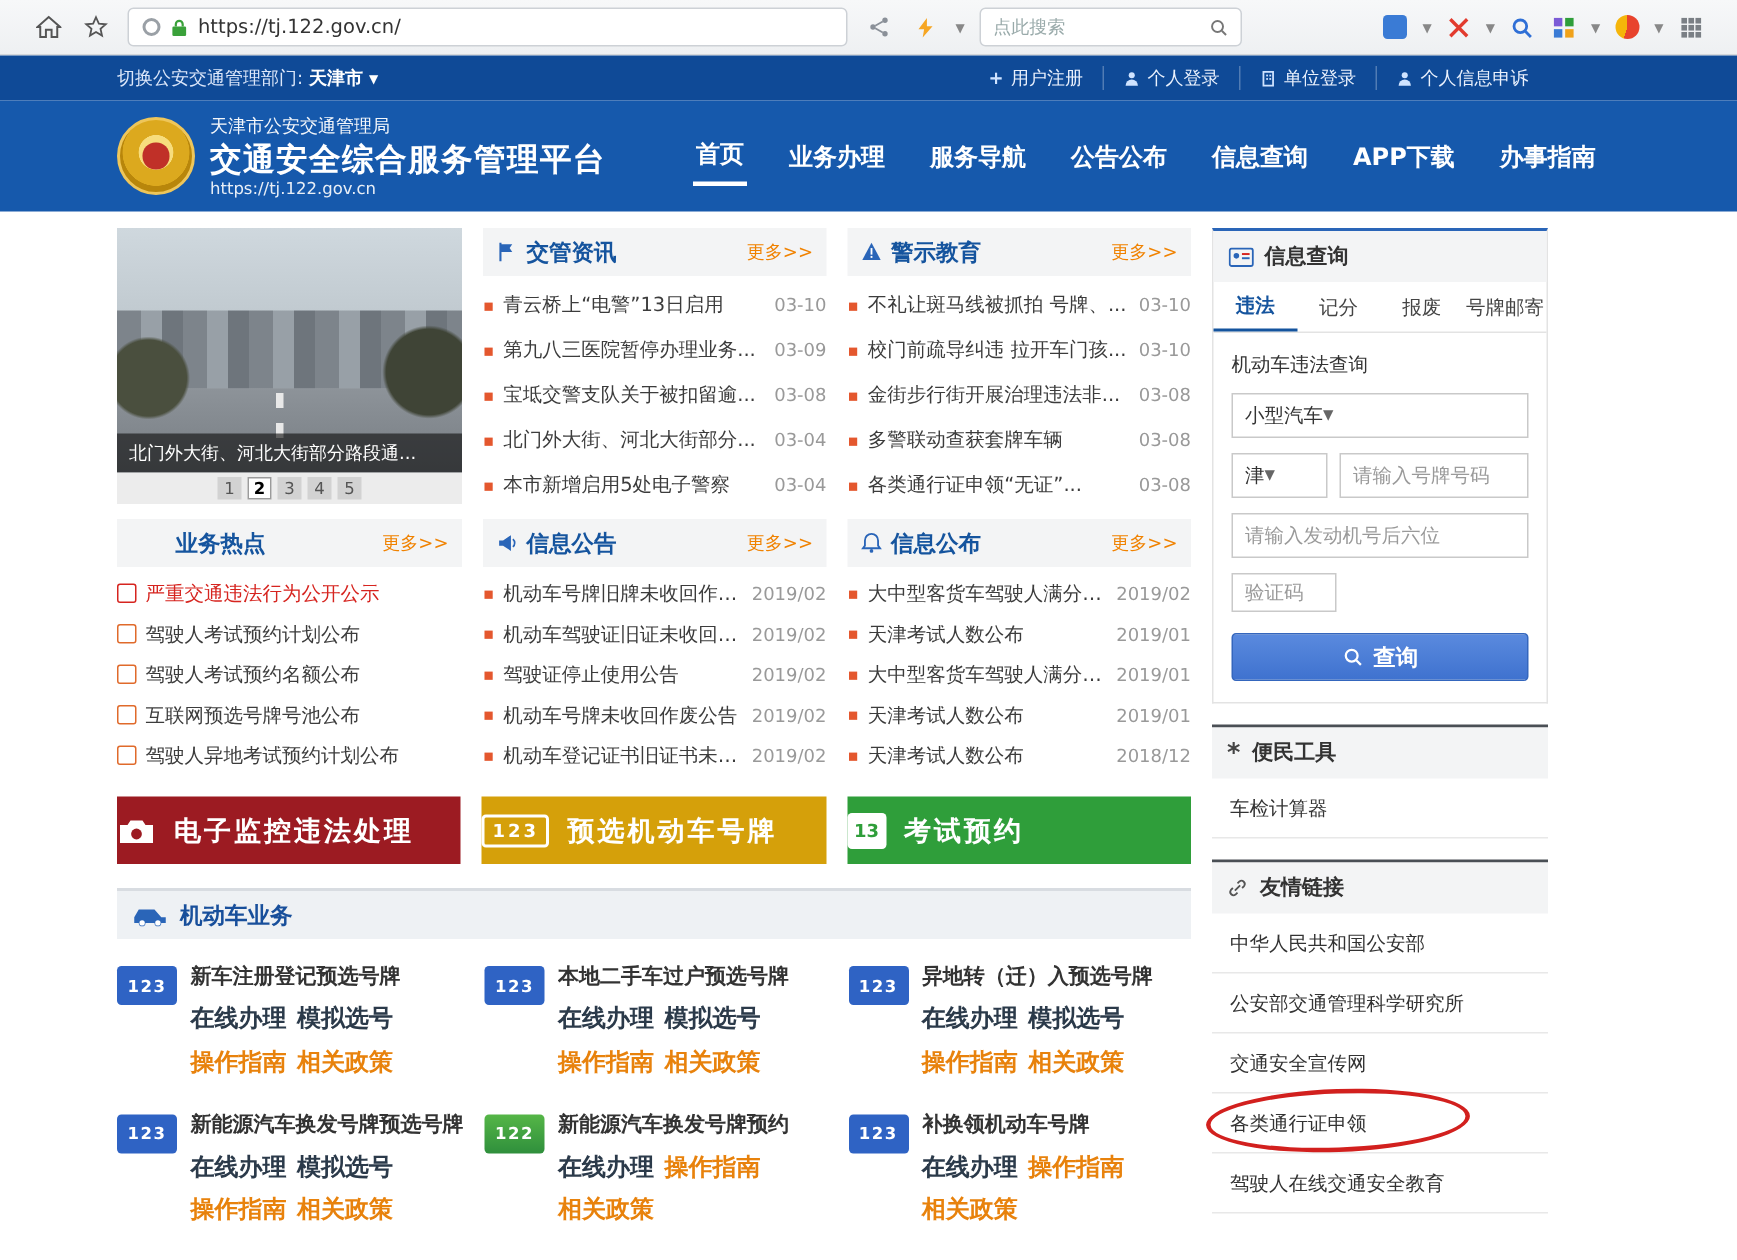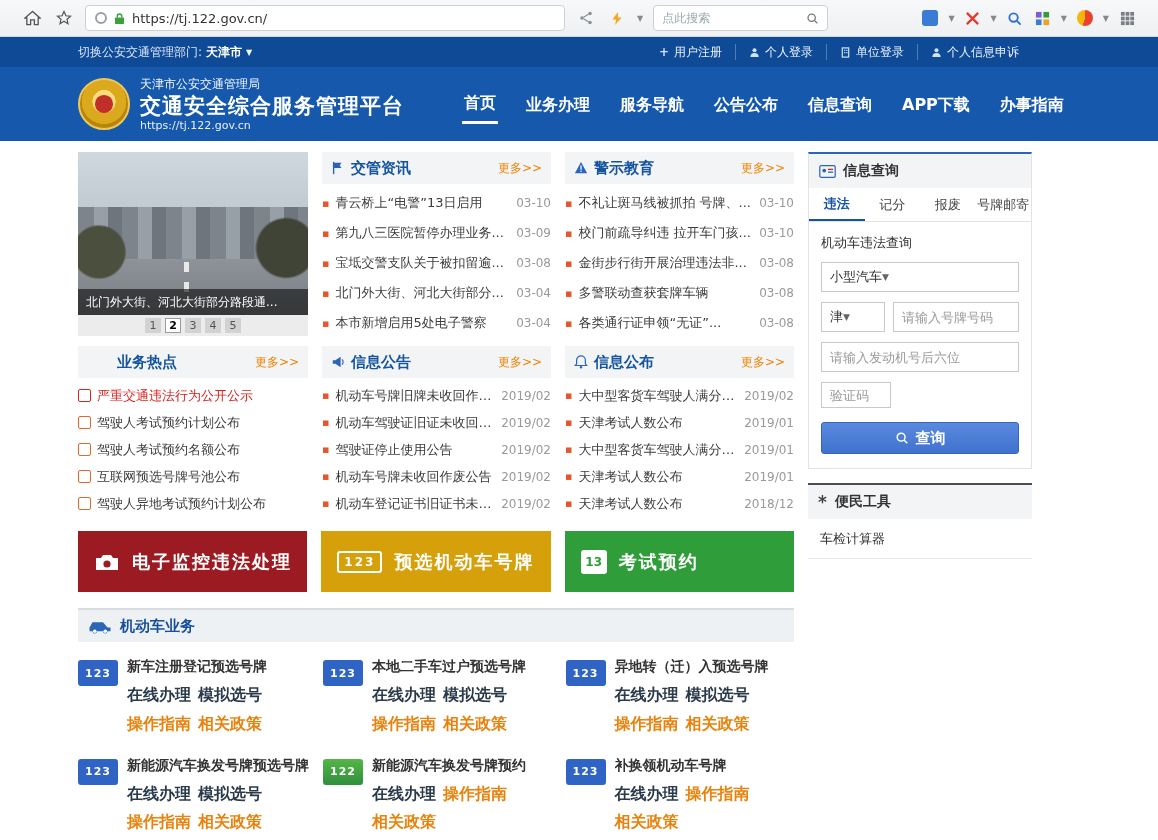--- a/index.html
+++ b/index.html
@@ -69,21 +69,21 @@
 .row2 .item{height:27px}
 .bullet{color:#e4572e;font-size:11px;flex:none}
 .itext{flex:1;white-space:nowrap;overflow:hidden;text-overflow:ellipsis;cursor:pointer}
 .idate{color:#999;font-size:12px;flex:none}
 .hicon{width:13px;height:13px;border:1px solid #e06a2b;border-radius:2px;flex:none}
 .hicon.red{border-color:#d6241f}
 .hot-red{color:#d6241f}
 .hothead .sectitle{margin-left:30px}
 
 .banners{display:flex;gap:14px;margin-top:14px}
-.banner{height:61px;flex:1;display:flex;align-items:center;gap:12px;padding-left:16px;color:#fff;font-size:18px;font-weight:bold;letter-spacing:2px;cursor:pointer;white-space:nowrap}
+.banner{height:45px;flex:1;display:flex;align-items:center;gap:12px;padding-left:0;color:#fff;font-size:18px;font-weight:bold;letter-spacing:2px;cursor:pointer;white-space:nowrap}
 .bplate{border:2px solid #fff;border-radius:3px;padding:2px 5px;font-size:12px;letter-spacing:2px;font-weight:bold}
 .bcal{width:26px;height:24px;background:#ffffff;border-radius:3px;color:#2f9e3a;font-size:12px;font-weight:bold;display:flex;align-items:center;justify-content:center;letter-spacing:0}
 
 .vbar{margin-top:16px;height:34px;background:#eef1f4;border-top:2px solid #d8dce1;display:flex;align-items:center;gap:8px;padding:0 10px}
 .vbar .t{color:#184f9b;font-weight:bold;font-size:15px}
 
 .services{display:grid;grid-template-columns:1fr 1fr 1fr;gap:10px 14px;margin-top:12px}
 .svc{display:flex;gap:9px;padding:4px 0}
 .plate{width:40px;height:26px;border-radius:3px;background:#2f63c4;color:#fff;font-size:11px;font-weight:bold;display:flex;align-items:center;justify-content:center;letter-spacing:1px;flex:none;margin-top:2px}
 .plate.green{background:linear-gradient(#55b647,#2f8f3c)}
@@ -605,14 +605,28 @@
     </div>
 
     <div class="sidepanel">
       <div class="sphead">
         <span class="ast">*</span>
         <span>便民工具</span>
       </div>
       <div class="spitem">车检计算器</div>
     </div>
 
+    <div class="sidepanel linkspanel">
+      <div class="sphead">
+        <svg width="14" height="14" viewBox="0 0 16 16">
+            <path d="M6 10 10 6M4.5 8 3 9.5a2.5 2.5 0 0 0 3.5 3.5L8 11.5M8 4.5 9.5 3a2.5 2.5 0 0 1 3.5 3.5L11.5 8" stroke="#555" fill="none" stroke-width="1.4"></path>
+          </svg>
+        <span>友情链接</span>
+      </div>
+      <div class="spitem">中华人民共和国公安部</div>
+      <div class="spitem">公安部交通管理科学研究所</div>
+      <div class="spitem">交通安全宣传网</div>
+      <div class="spitem">各类通行证申领</div>
+      <div class="spitem">驾驶人在线交通安全教育</div>
+      <div class="ellipse"></div>
+    </div>
   </div>
 </div>
 
 </body></html>

